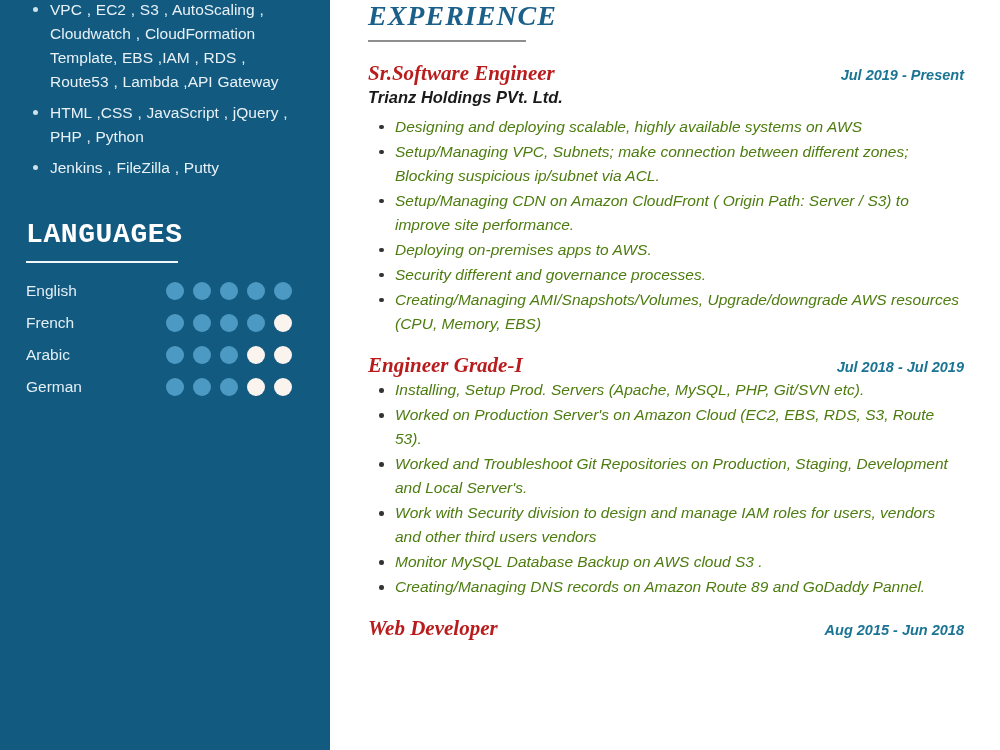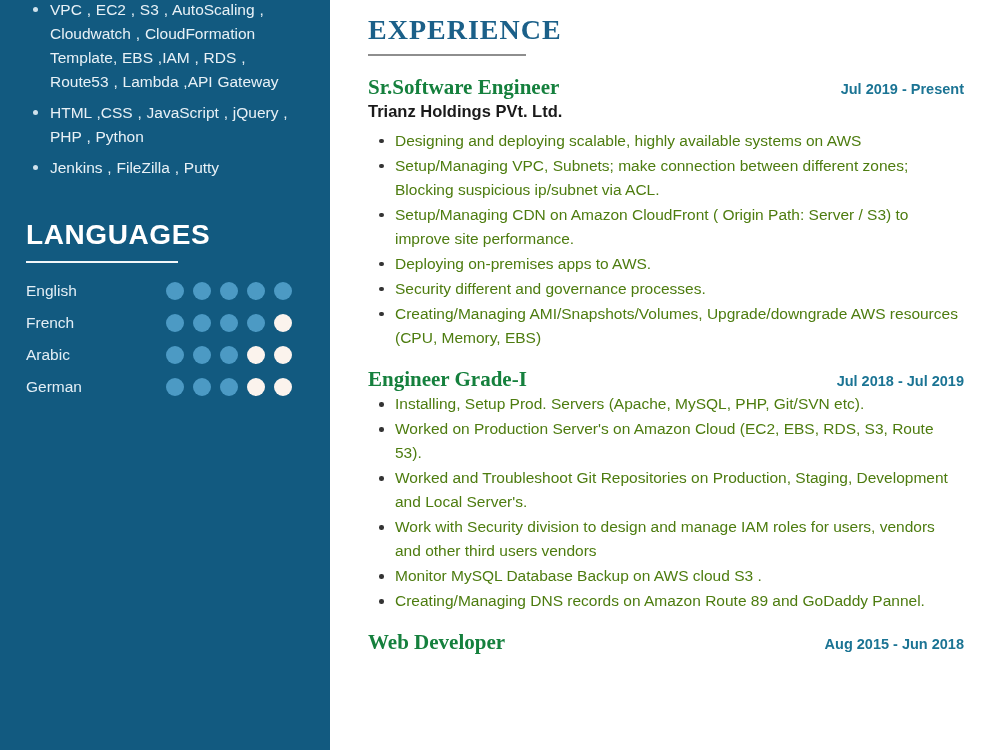--- a/index.html
+++ b/index.html
@@ -56,21 +56,21 @@
     height: 5px;
     border-radius: 50%;
     background: #cfe2ec;
   }
 
   .side-section {
     margin-top: 40px;
   }
   .side-heading {
     color: #ffffff;
-    font-family: Liberation Sans, sans-serif;
+    font-family: Liberation Mono, monospace;
     font-weight: bold;
     font-size: 28px;
     letter-spacing: 0.6px;
     margin: 0 0 10px 0;
     line-height: 1.1;
   }
   .side-rule {
     height: 2px;
     width: 152px;
     background: #f2f6f9;
@@ -100,22 +100,23 @@
     background: #4c9ac4;
   }
   .dot.empty {
     background: #fbf3ed;
   }
 
   
   .main {
     flex: 1;
     box-sizing: border-box;
-    padding: 14px 36px 0 38px;
+    padding: 0 36px 0 38px;
     overflow: hidden;
+    font-style: italic;
   }
   .main-heading {
     color: #1b6089;
     font-family: "Liberation Serif", serif;
     font-weight: bold;
     font-size: 28px;
     letter-spacing: 1px;
     margin: 0 0 8px 0;
     line-height: 1.15;
   }
@@ -131,21 +132,21 @@
   }
   .job-head {
     display: flex;
     align-items: baseline;
     justify-content: space-between;
   }
   .job-title {
     font-family: "Liberation Serif", serif;
     font-weight: bold;
     font-size: 21px;
-    color: #15803d;
+    color: #b91c1c;
     line-height: 1.25;
   }
   .job-dates {
     color: #1b7494;
     font-weight: bold;
     font-size: 14.5px;
     white-space: nowrap;
     padding-left: 16px;
   }
   .job-company {

